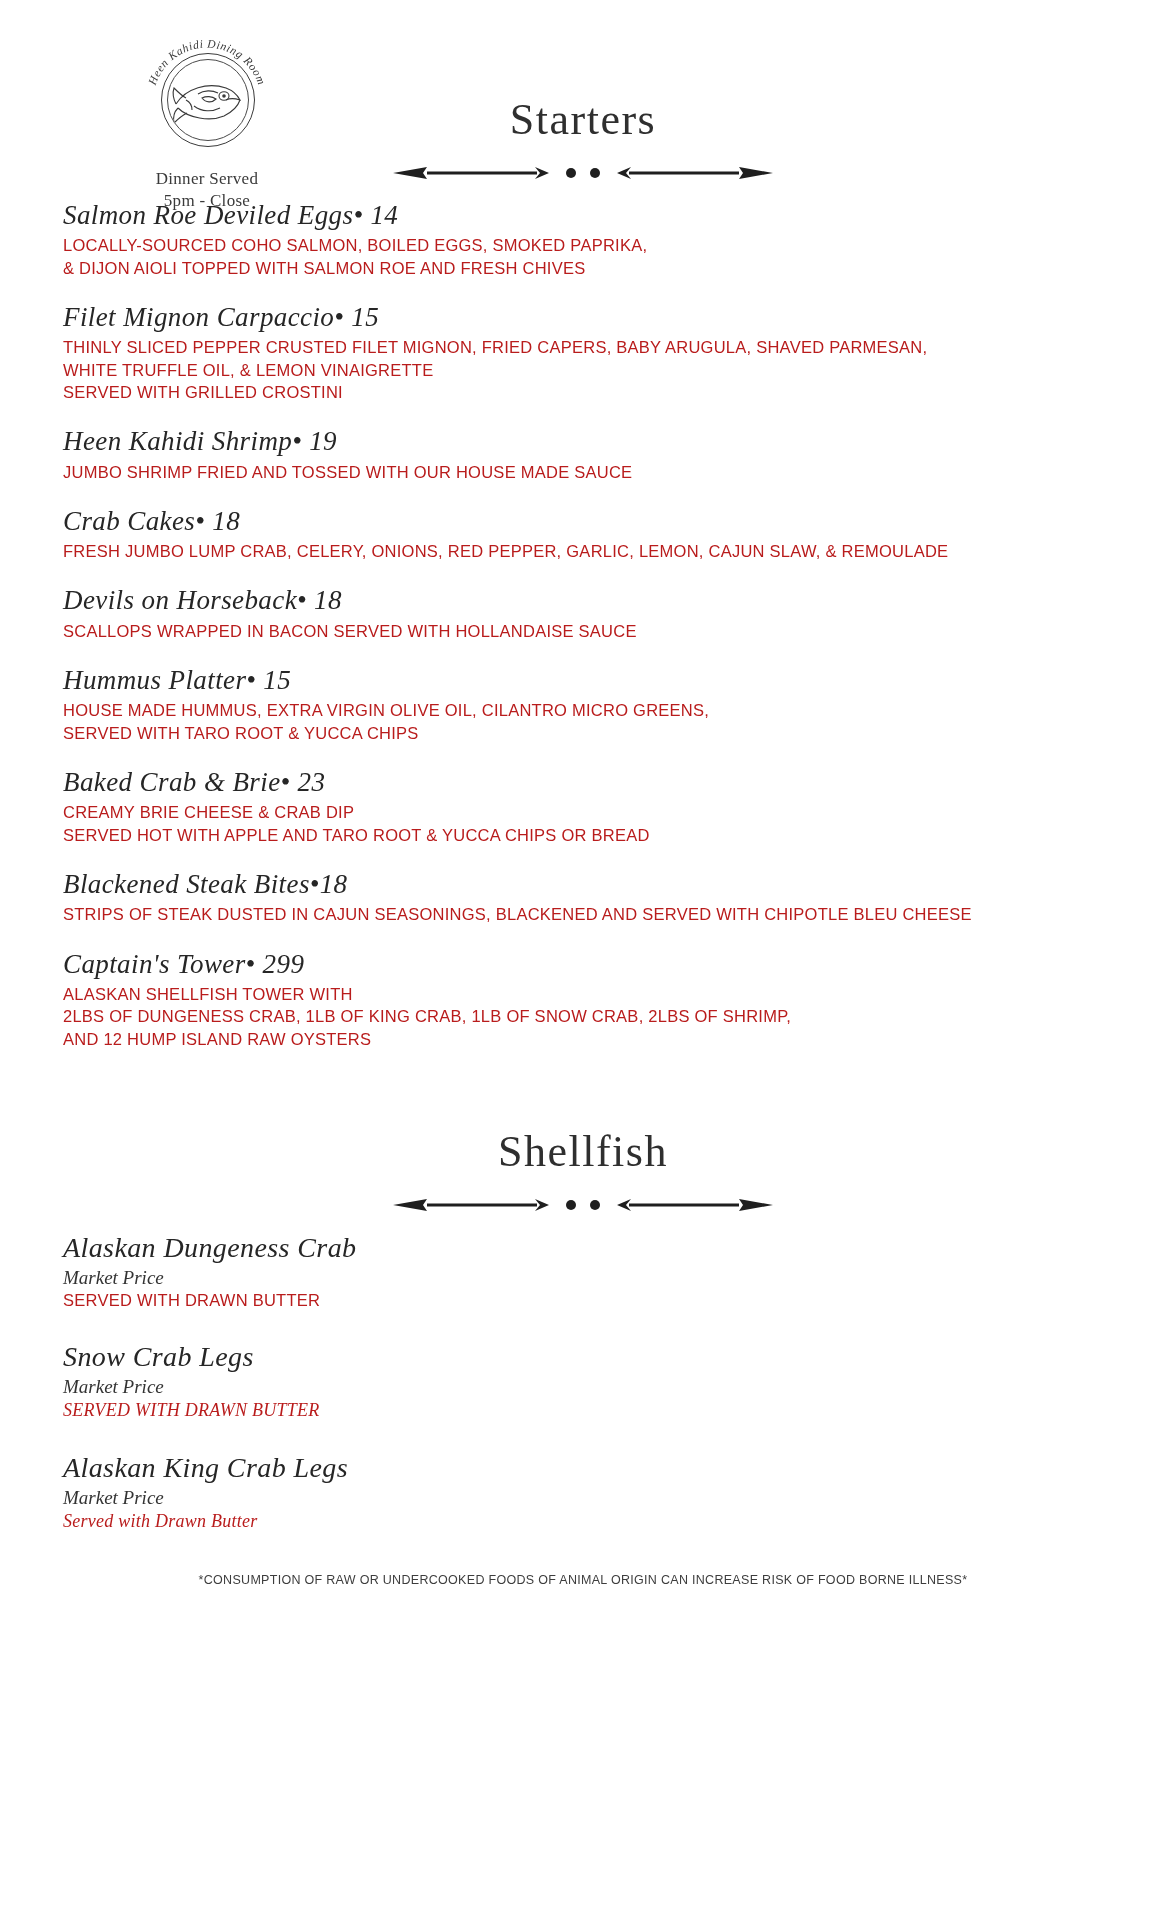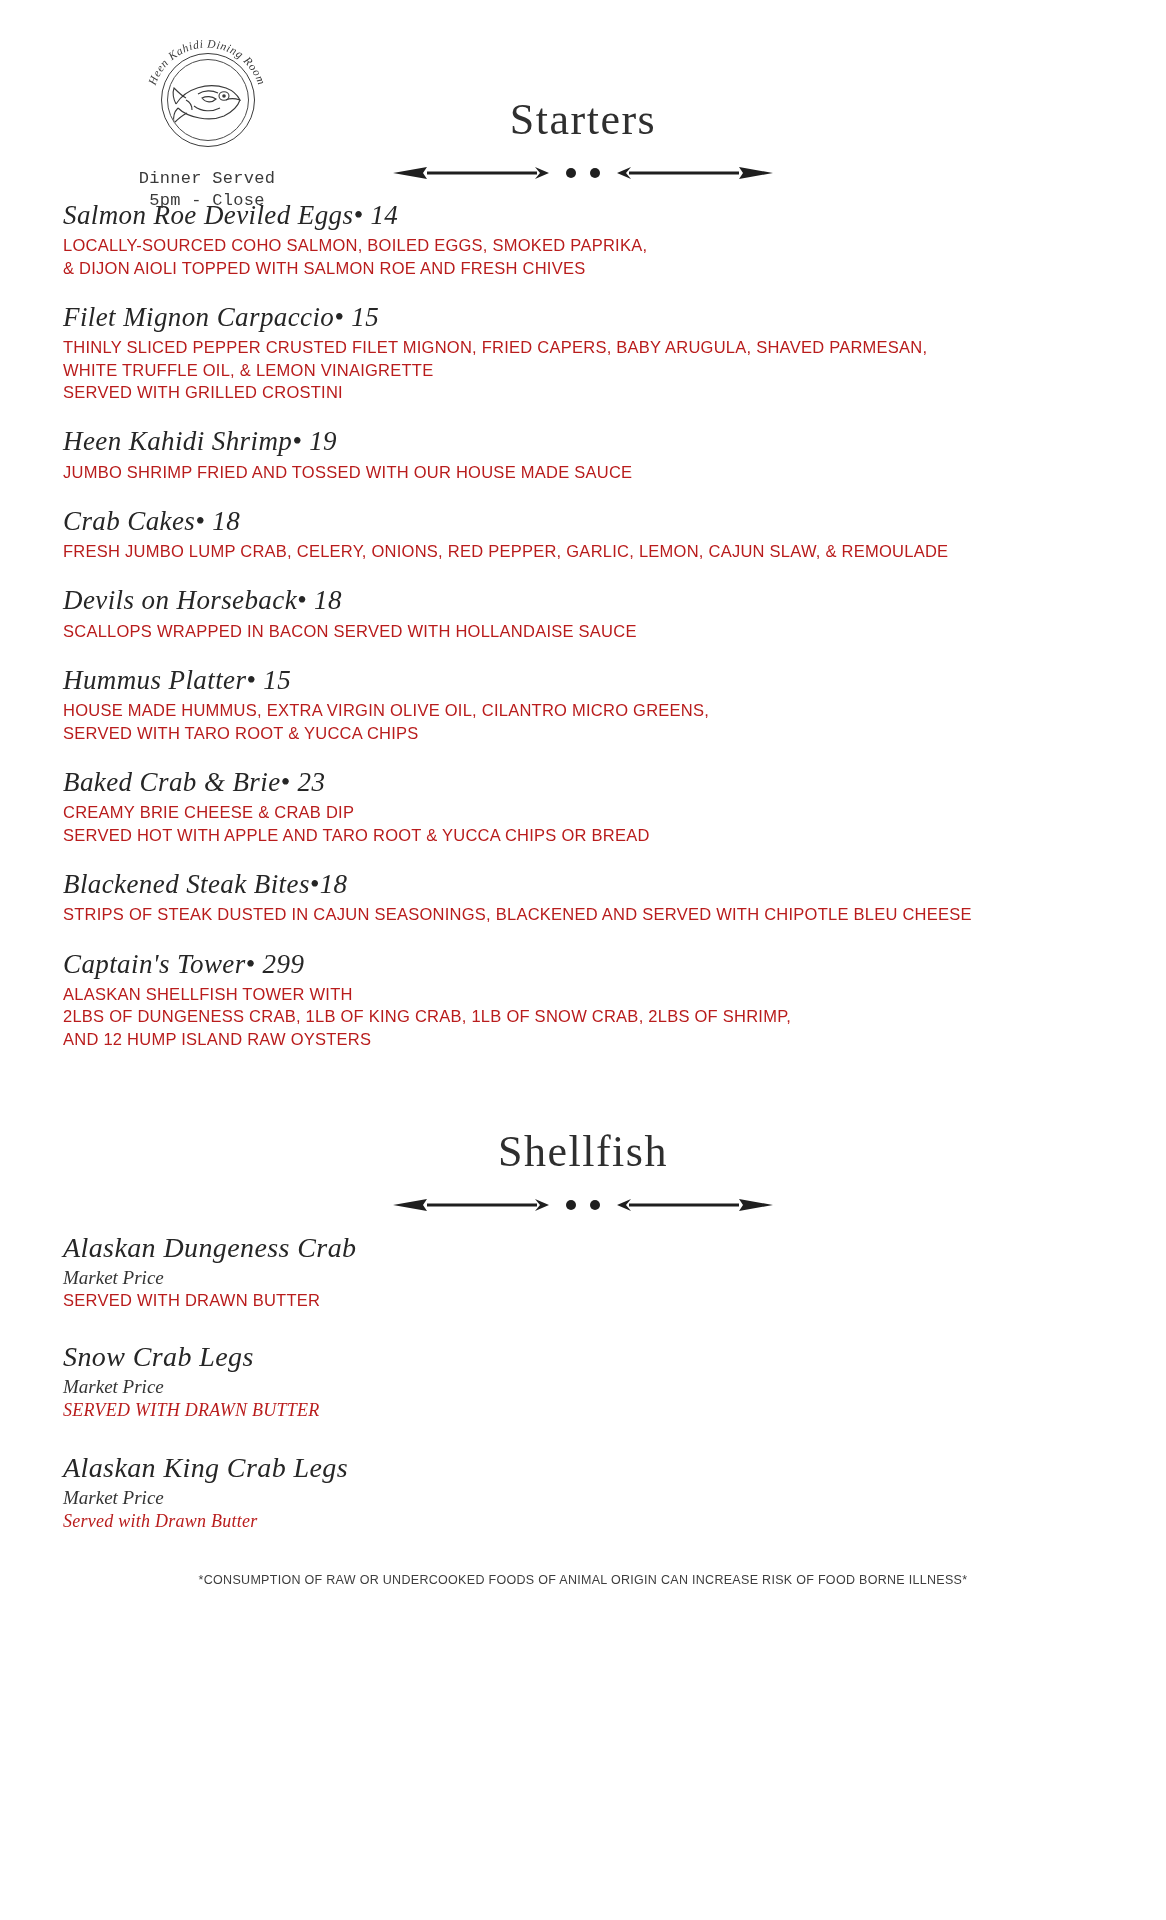--- a/index.html
+++ b/index.html
@@ -73,21 +73,21 @@
     letter-spacing: 0.6px;
     fill: #3a3a3a;
     font-style: italic;
   }
   .logo-sub {
     margin-top: 4px;
     font-size: 17px;
     line-height: 1.28;
     color: #3a3a3a;
     letter-spacing: 0.3px;
-    font-family: Liberation Mono, monospace;
+    font-family: Liberation Serif, serif;
   }
 
   
   .section {
     width: 100%;
   }
   .section-title {
     text-align: center;
     font-family: "Liberation Serif", serif;
     font-size: 44px;

